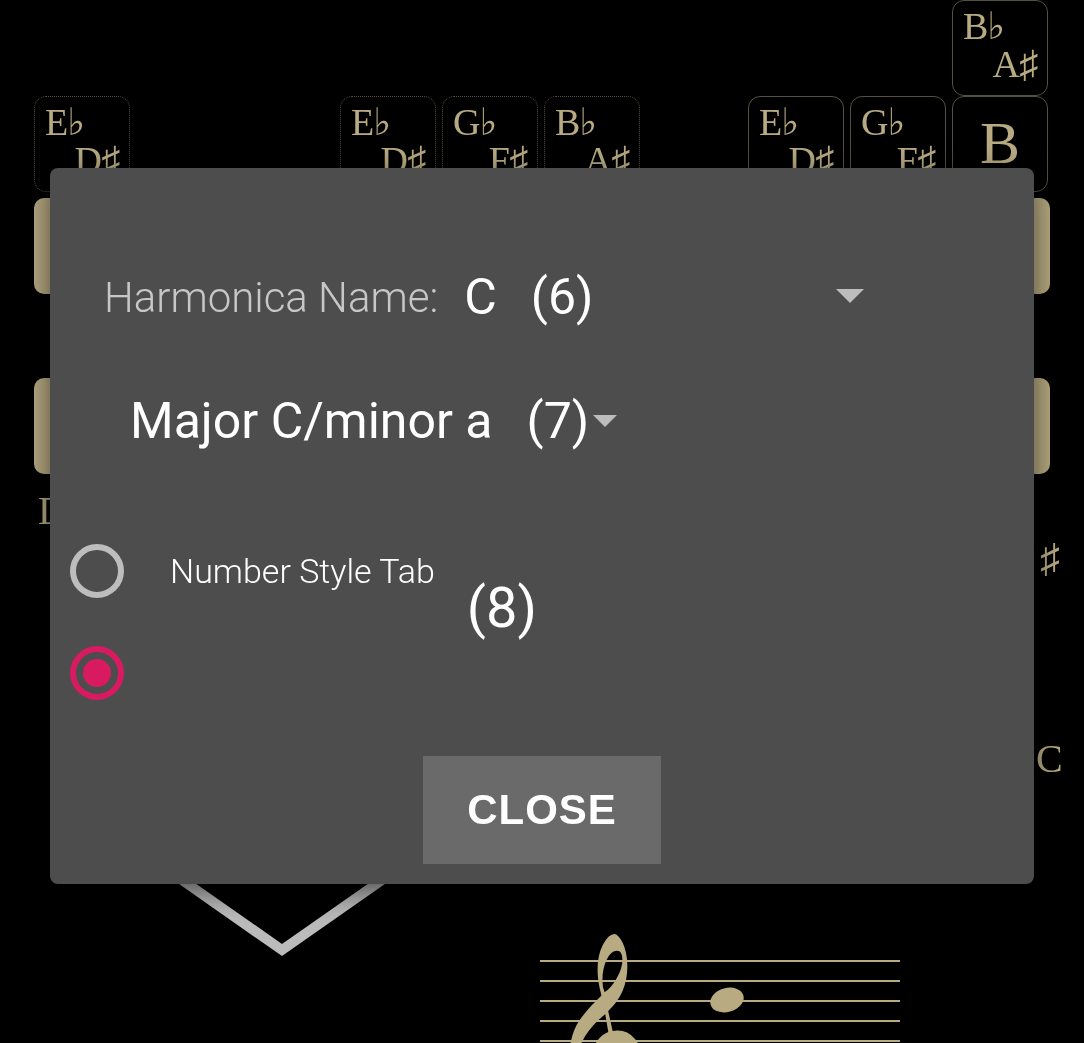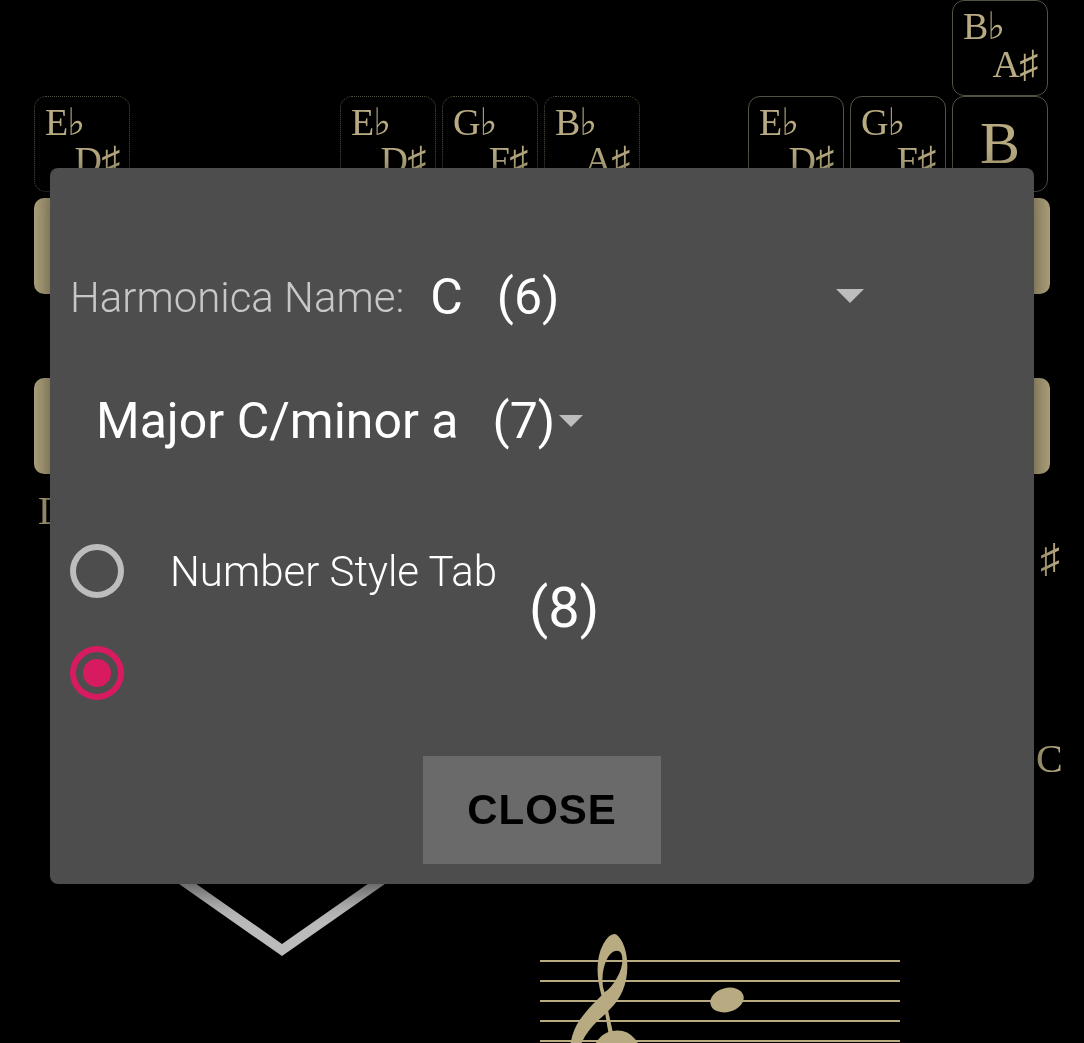--- a/index.html
+++ b/index.html
@@ -95,20 +95,21 @@
     color: #fff;
     box-sizing: border-box;
     padding: 100px 20px 20px 20px;
     box-shadow: 0 8px 30px rgba(0,0,0,0.6);
   }
 
   .row {
     display: flex;
     align-items: center;
     margin-bottom: 66px;
+    margin-left: 34px;
   }
 
   .row-label {
     color: #c7c7c7;
     font-size: 42px;
     font-weight: 300;
   }
 
   .dropdown {
     position: relative;
@@ -163,21 +164,21 @@
   .radio-inner {
     width: 28px;
     height: 28px;
     border-radius: 50%;
     background: #d81b60;
     display: none;
   }
   .radio-outer.selected .radio-inner { display: block; }
   .radio-label {
     color: #fff;
-    font-size: 42px;
+    font-size: 34px;
     font-weight: 300;
   }
 
   .radio-wrap {
     display: flex;
     align-items: center;
   }
   .anno-8 {
     color: #fff;
     font-size: 56px;
@@ -185,21 +186,21 @@
   }
 
   .close-btn {
     position: absolute;
     left: 50%;
     transform: translateX(-50%);
     bottom: 20px;
     width: 238px;
     height: 108px;
     background: #6a6a6a;
-    color: #000000;
+    color: #ffffff;
     font-size: 42px;
     font-weight: 600;
     letter-spacing: 1px;
     display: flex;
     align-items: center;
     justify-content: center;
     cursor: pointer;
     border: none;
   }
 </style>

